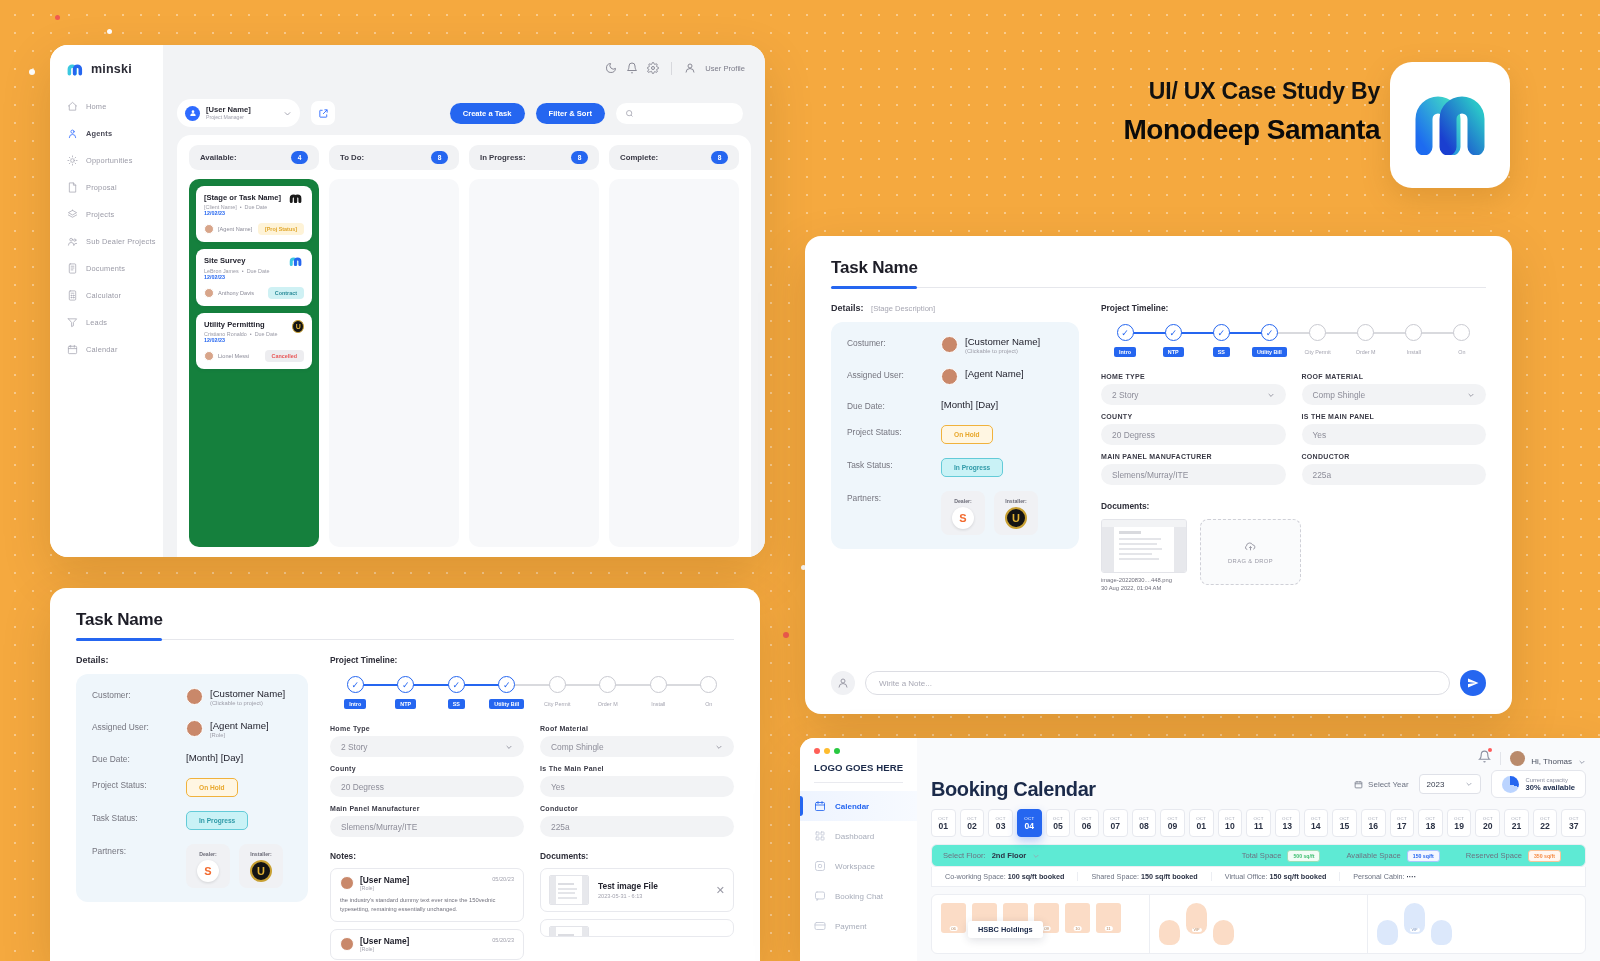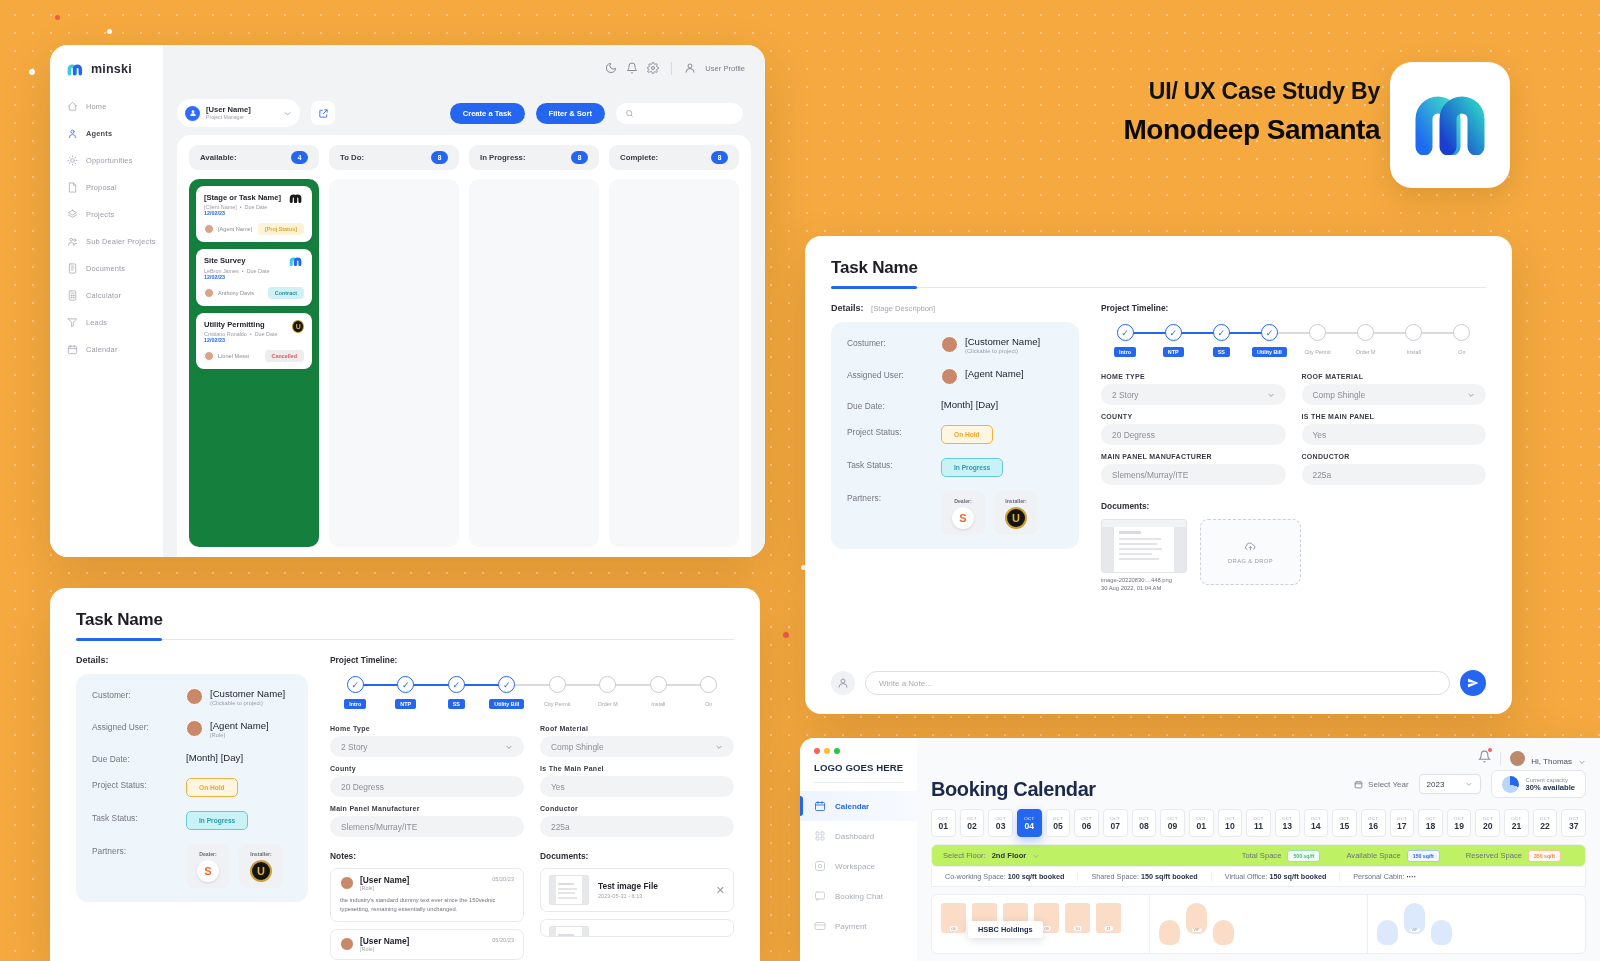--- a/index.html
+++ b/index.html
@@ -201,21 +201,21 @@
              background: conic-gradient(#2566F0 0 30%, #BBD4FF 30% 100%); }
   .cap-t1 { font-size: 5.8px; color:#8b90a0; }
   .cap-t2 { font-size: 7.6px; font-weight:700; color:#1b2a4a; }
   #dates { display:flex; gap: 4px; margin-top: 8px; }
   .dtile { flex: 1; min-width: 0; height: 28px; border:1px solid #e7e9ef; border-radius:4px; background:#fff;
            display:flex; flex-direction:column; align-items:center; justify-content:center; }
   .dtile .m { font-size: 4.4px; color:#a3a8b6; letter-spacing:.3px; }
   .dtile .d { font-size: 8.6px; font-weight:700; color:#2b3245; }
   .dtile.active { background:#2566F0; border-color:#2566F0; box-shadow: 0 4px 10px rgba(37,102,240,.3); }
   .dtile.active .m, .dtile.active .d { color:#fff; }
-  #floor-bar { margin-top: 7px; background:#bef264; border:1px solid #eceef3; border-radius:6px; height: 23px;
+  #floor-bar { margin-top: 7px; background:#5eead4; border:1px solid #eceef3; border-radius:6px; height: 23px;
                display:flex; align-items:center; padding: 0 11px; gap: 6px; }
   #floor-bar .fl { font-size: 7.6px; color:#6b7180; }
   #floor-bar .fv { font-size: 7.6px; font-weight:700; color:#2b3245; }
   #floor-bar .sp { flex:1; }
   .sp-stat { display:flex; align-items:center; gap:6px; font-size:7.6px; color:#6b7180; padding: 0 13px; }
   .sp-stat .tag { font-size: 5.2px; font-weight:700; border-radius:3px; padding:2px 5px; }
   .tag-green { color:#3CBE6F; border:1px solid #9de0b7; background:#f2fcf6; }
   .tag-blue { color:#2566F0; border:1px solid #a9c6ff; background:#f3f7ff; }
   .tag-orange { color:#F58A42; border:1px solid #fac398; background:#fff7f1; }
   #book-bar { background:#fff; border:1px solid #eceef3; border-top:none; height: 20px; display:flex; align-items:center; }

